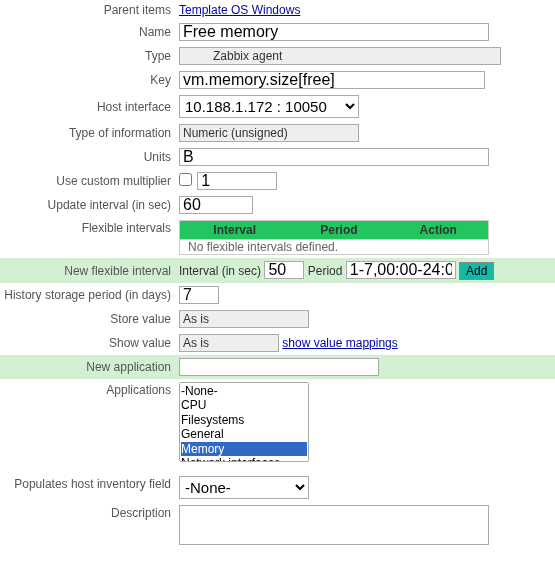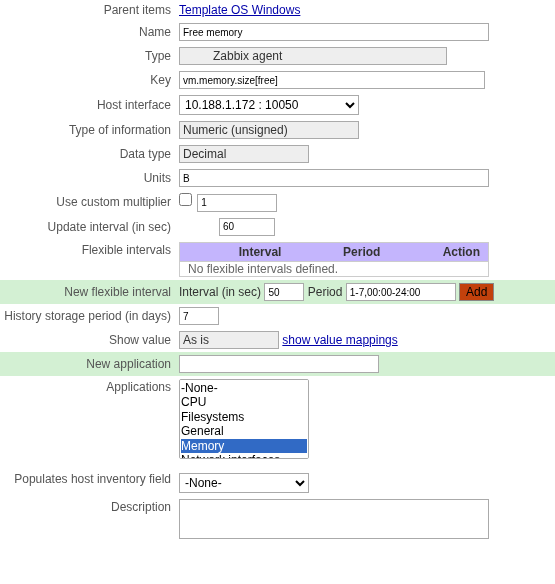--- a/index.html
+++ b/index.html
@@ -25,30 +25,30 @@
       padding-right: 8px;
       white-space: nowrap;
       margin-left: 26px;
     }
     .value-cell {
       text-align: left;
     }
     input[type="text"] {
       border: 1px solid #aaa;
       padding: 1px 3px;
-      font-size: 10px;
+      font-size: 16px;
       height: 18px;
       background: #fff;
     }
     input[type="checkbox"] {
       margin-right: 2px;
     }
     select {
       border: 1px solid #aaa;
-      font-size: 12px;
+      font-size: 15px;
       padding: 1px;
       background: #fff;
     }
     .link {
       color: #00a;
       text-decoration: underline;
       cursor: pointer;
     }
     .readonly-field {
       background: #eee;
@@ -57,36 +57,36 @@
       font-size: 12px;
       height: 18px;
       display: inline-block;
     }
     .intervals-table {
       border: 1px solid #ccc;
       width: 310px;
       border-collapse: collapse;
     }
     .intervals-table th {
-      background: #c4b5fd;
+      background: #22c55e;
       border-bottom: 1px solid #ccc;
       padding: 2px 8px;
       font-weight: bold;
-      text-align: right;
+      text-align: center;
     }
     .intervals-table td {
       padding: 3px 8px;
     }
     .new-interval-row td {
       background: #d3f0d3;
       padding: 3px 4px;
     }
     .btn {
       border: 1px solid #888;
-      background: #c2410c;
+      background: #14b8a6;
       padding: 1px 6px;
       font-size: 12px;
       cursor: pointer;
     }
     .applications-list {
       border: 1px solid #aaa;
       width: 130px;
       height: 80px;
       font-size: 12px;
       overflow-y: auto;
@@ -106,21 +106,21 @@
     .interval-input {
       width: 40px;
     }
     .period-input {
       width: 110px;
     }
     .name-input { width: 310px; }
     .key-input { width: 306px; }
     .units-input { width: 310px; }
     .multiplier-input { width: 80px; }
-    .update-input { width: 56px; margin-left: 40px; }
+    .update-input { width: 74px; }
     .history-input { width: 40px; }
   </style>
 </head>
 <body>
 
 <table class="form-table">
   <tbody>
       <tr>
     <td class="label-cell">Parent items</td>
     <td class="value-cell">
@@ -129,47 +129,41 @@
   </tr>
   <tr>
     <td class="label-cell">Name</td>
     <td class="value-cell">
       <input type="text" class="name-input" value="Free memory" style="">
     </td>
   </tr>
   <tr>
     <td class="label-cell">Type</td>
     <td class="value-cell">
-      <span class="readonly-field" style="width:268px;padding-left:33px;">Zabbix agent</span>
+      <span class="readonly-field" style="width:322px;padding-left:33px;">Zabbix agent</span>
     </td>
   </tr>
   <tr>
     <td class="label-cell">Key</td>
     <td class="value-cell">
       <input type="text" class="key-input" value="vm.memory.size[free]" style="">
     </td>
   </tr>
   <tr>
     <td class="label-cell">Host interface</td>
     <td class="value-cell">
       <select style="width:180px;">
         <option>10.188.1.172 : 10050</option>
       </select>
     </td>
   </tr>
   <tr>
     <td class="label-cell">Type of information</td>
     <td class="value-cell">
       <span class="readonly-field" style="width:180px;">Numeric (unsigned)</span>
-    </td>
-  </tr>
-  <tr>
-    <td class="label-cell">Data type</td>
-    <td class="value-cell">
-      <span class="readonly-field" style="width:130px;">Decimal</span>
     </td>
   </tr>
   <tr>
     <td class="label-cell">Units</td>
     <td class="value-cell">
       <input type="text" class="units-input" value="B" style="">
     </td>
   </tr>
   <tr>
     <td class="label-cell">Use custom multiplier</td>
@@ -211,20 +205,26 @@
       <button class="btn">Add</button>
     </td>
   </tr>
   <tr>
     <td class="label-cell">History storage period (in days)</td>
     <td class="value-cell">
       <input type="text" class="history-input" value="7" style="">
     </td>
   </tr>
   <tr>
+    <td class="label-cell">Store value</td>
+    <td class="value-cell">
+      <span class="readonly-field" style="width:130px;">As is</span>
+    </td>
+  </tr>
+  <tr>
     <td class="label-cell">Show value</td>
     <td class="value-cell" style="display: table-cell; align-items: center; gap: 8px;">
       <span class="readonly-field" style="width:100px;">As is</span>
       <span class="link">show value mappings</span>
     </td>
   </tr>
   <tr style="background:#0f766e;">
     <td class="label-cell" style="background:#d3f0d3;">New application</td>
     <td class="value-cell" style="background:#d3f0d3;">
       <input type="text" style="width: 200px;" value="">

